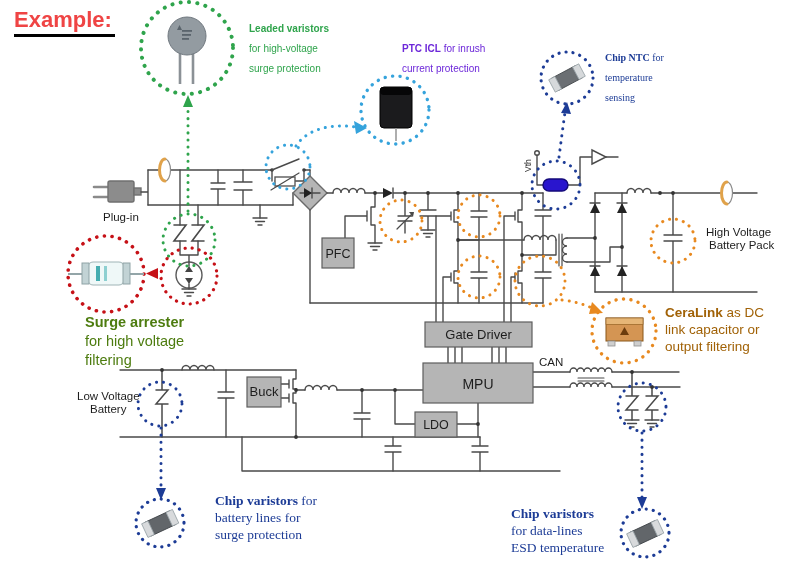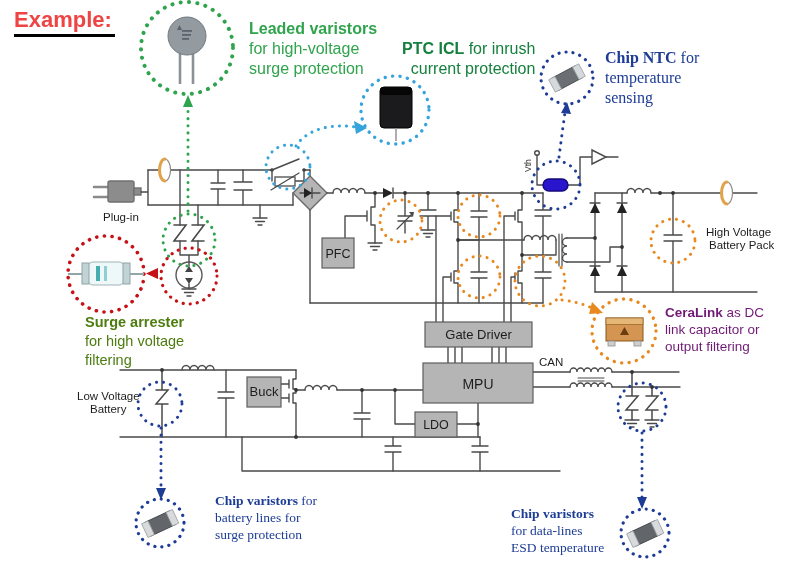--- a/index.html
+++ b/index.html
@@ -1,26 +1,26 @@
 <!DOCTYPE html>
 <html><head>
 <meta charset="utf-8">
 <style>
   html,body{margin:0;padding:0;background:#ffffff;}
   #screen{position:relative;width:800px;height:563px;background:#ffffff;overflow:hidden;
           font-family:"Liberation Sans",sans-serif;}
   #circuit-svg{position:absolute;left:0;top:0;}
   .callout{position:absolute;font-size:13.5px;line-height:17px;white-space:nowrap;}
   .callout .b{font-weight:bold;}
-  .callout.big{font-size:16px;line-height:20px;}
+  .callout.big{font-size:10px;line-height:20px;}
   .green{color:#2FA44C;}
-  .lblue{color:#15803d;text-align:right;}
+  .lblue{color:#6d28d9;}
   .navy{color:#1D3C96;font-family:Liberation Serif, serif;}
   .red{color:#4d7c0f;font-size:14.5px;line-height:19px;}
-  .orange{color:#701a75;}
+  .orange{color:#a16207;}
   #example-title{position:absolute;left:14px;top:7px;font-size:22px;font-weight:bold;color:#ef4444;
                  border-bottom:3px solid #000;padding:0 3px 1px 0;}
 </style>
 </head>
 <body>
 
 <div id="screen">
 
 <svg id="circuit-svg" width="800" height="563" viewBox="0 0 800 563">
 

